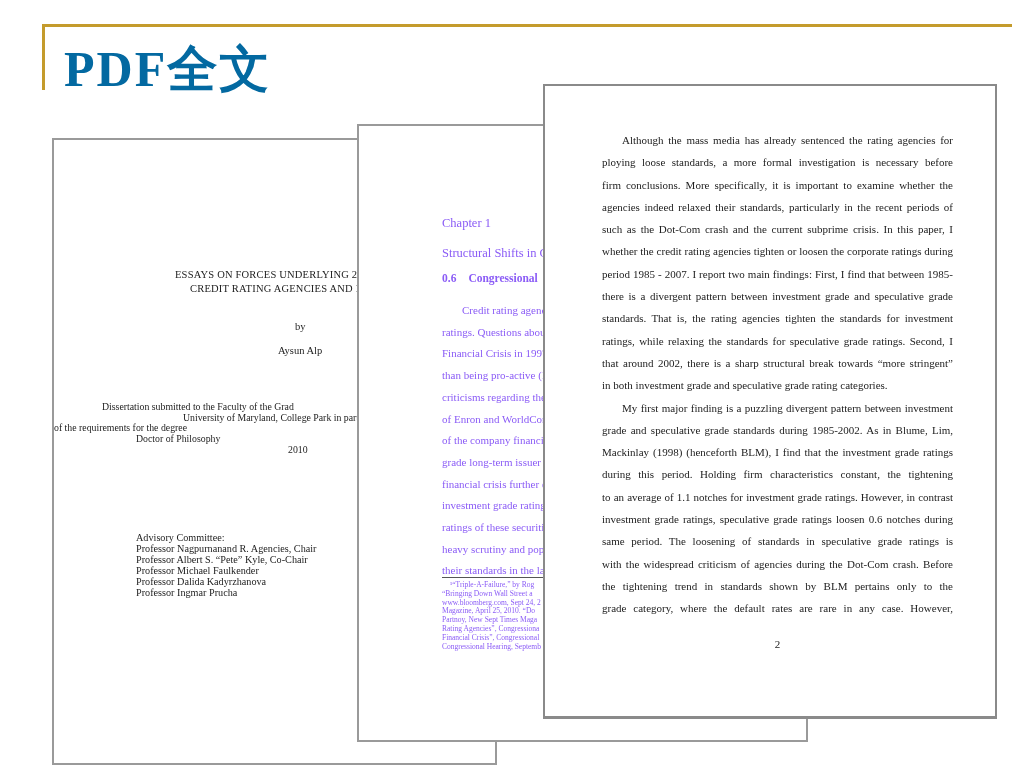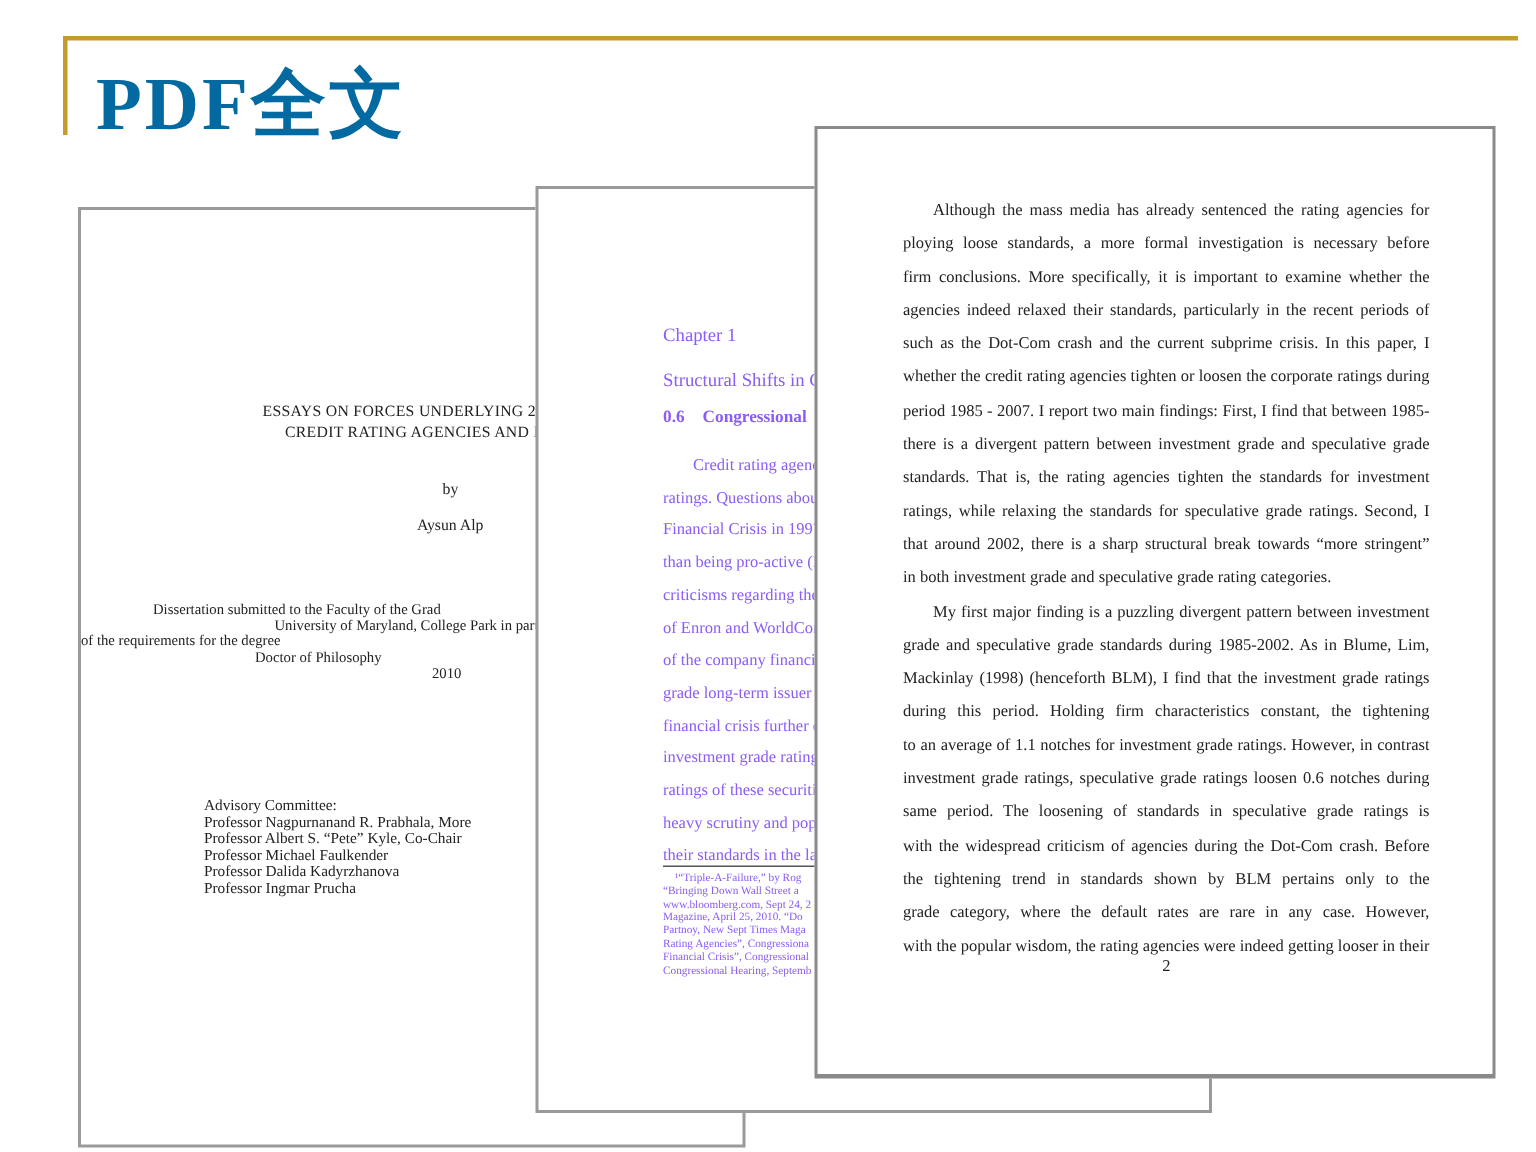--- a/index.html
+++ b/index.html
@@ -24,21 +24,21 @@
   .page-left .blk{position:absolute;color:#222;}
   .lp-title{left:0;top:128px;font-size:10.5px;letter-spacing:.2px;line-height:13.5px;}
   .lp-title .line:nth-child(1){margin-left:121px;}
   .lp-title .line:nth-child(2){margin-left:136px;}
   .lp-by{left:241px;top:181px;font-size:10.5px;}
   .lp-author{left:224px;top:205px;font-size:10.5px;}
   .lp-diss{left:0;top:262px;font-size:9.8px;line-height:10.7px;}
   .lp-diss .line:nth-child(1){margin-left:48px;}
   .lp-diss .line:nth-child(2){margin-left:129px;}
   .lp-diss .line:nth-child(3){}
-  .lp-diss .line:nth-child(4){margin-left:116px;}
+  .lp-diss .line:nth-child(4){margin-left:82px;}
   .lp-diss .line:nth-child(5){margin-left:234px;}
   .lp-committee{left:82px;top:392px;font-size:10.2px;line-height:11px;}
   
   .page-middle{left:357px;top:124px;width:451px;height:618px;border:2px solid #9a9a9a;z-index:2;}
   .page-middle .blk{position:absolute;color:#8b5cf6;}
   .mid-chapter{left:83px;top:90px;font-size:12.5px;}
   .mid-chtitle{left:83px;top:120px;font-size:12.5px;}
   .mid-section{left:83px;top:146px;font-size:11.5px;font-weight:bold;}
   .mid-section .sec-num{display:inline-block;margin-right:12px;}
   .mid-body{left:83px;top:174px;right:0;font-size:11px;line-height:21.7px;}
@@ -74,21 +74,21 @@
   <div class="blk lp-author">Aysun Alp</div>
   <div class="blk lp-diss">
       <div class="line">Dissertation submitted to the Faculty of the Grad</div>
       <div class="line">University of Maryland, College Park in parti</div>
       <div class="line">of the requirements for the degree</div>
       <div class="line">Doctor of Philosophy</div>
       <div class="line">2010</div>
     </div>
   <div class="blk lp-committee">
       <div class="line">Advisory Committee:</div>
-      <div class="line">Professor Nagpurnanand R. Prabhala, More</div>
+      <div class="line">Professor Nagpurnanand R. Agencies, Chair</div>
       <div class="line">Professor Albert S. “Pete” Kyle, Co-Chair</div>
       <div class="line">Professor Michael Faulkender</div>
       <div class="line">Professor Dalida Kadyrzhanova</div>
       <div class="line">Professor Ingmar Prucha</div>
     </div>
 </div>
 
 <div class="page page-middle">
   <div class="blk mid-chapter">Chapter 1</div>
   <div class="blk mid-chtitle">Structural Shifts in Cre</div>
@@ -140,16 +140,15 @@
       <div class="line">My first major finding is a puzzling divergent pattern between investment</div>
       <div class="line">grade and speculative grade standards during 1985-2002.  As in Blume, Lim, and</div>
       <div class="line">Mackinlay (1998) (henceforth BLM), I find that the investment grade ratings tighten</div>
       <div class="line">during this period.  Holding firm characteristics constant, the tightening amounts</div>
       <div class="line">to an average of 1.1 notches for investment grade ratings.  However, in contrast to</div>
       <div class="line">investment grade ratings, speculative grade ratings loosen 0.6 notches during the</div>
       <div class="line">same period.  The loosening of standards in speculative grade ratings is consistent</div>
       <div class="line">with the widespread criticism of agencies during the Dot-Com crash.  Before 2002,</div>
       <div class="line">the tightening trend in standards shown by BLM pertains only to the investment</div>
       <div class="line">grade category, where the default rates are rare in any case.  However, consistent</div>
-      <div class="line">with the popular wisdom, the rating agencies were indeed getting looser in their</div>
     </div>
   <div class="rp-pagenum">2</div>
 </div>
 
 </body></html>

